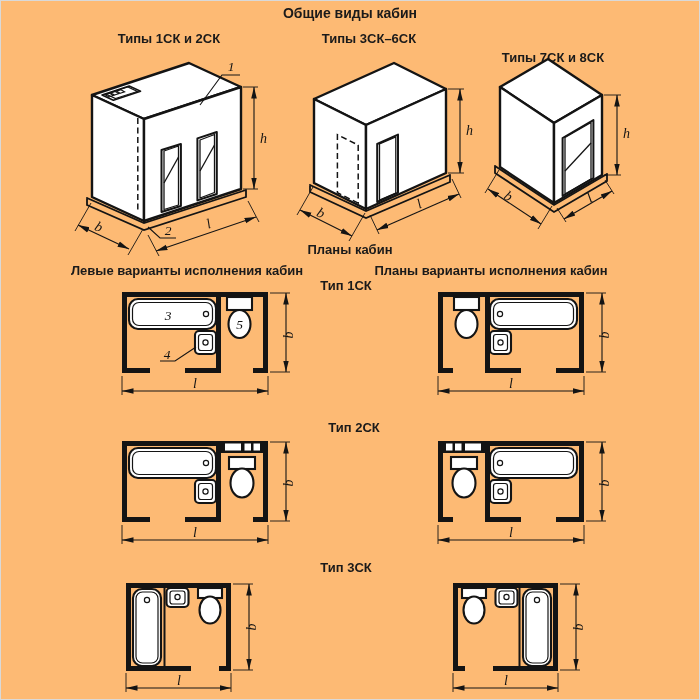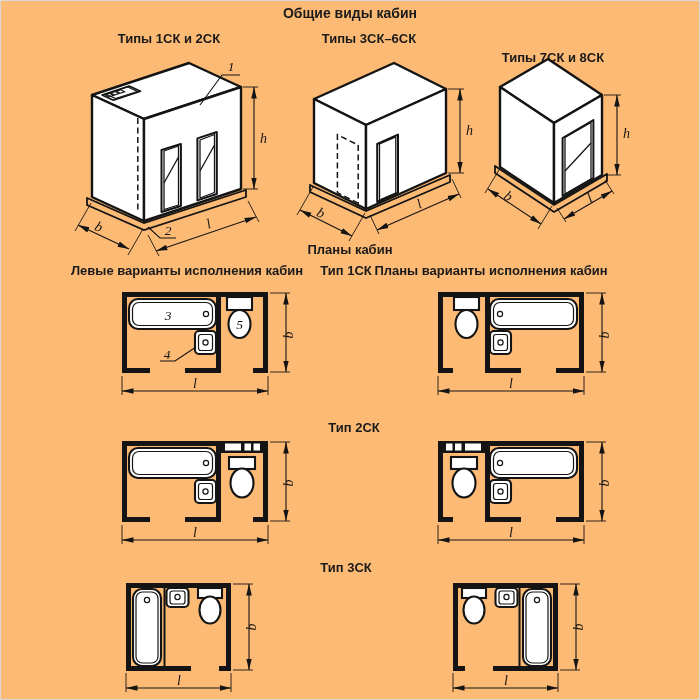--- a/index.html
+++ b/index.html
@@ -30,21 +30,21 @@
 
 <div id="canvas">
 
   <div class="hdr h-main" style="left:0;top:5px;width:698px;">Общие виды кабин</div>
   <div class="hdr h-sub" style="left:78px;top:31px;width:180px;">Типы 1СК и 2СК</div>
   <div class="hdr h-sub" style="left:278px;top:31px;width:180px;">Типы 3СК–6СК</div>
   <div class="hdr h-sub" style="left:462px;top:31px;width:180px;margin-top:19px;">Типы 7СК и 8СК</div>
   <div class="hdr h-sub" style="left:0;top:242px;width:698px;text-align:center;">Планы кабин</div>
   <div class="hdr h-sub" style="left:56px;top:263px;width:260px;">Левые варианты исполнения кабин</div>
   <div class="hdr h-sub" style="left:360px;top:263px;width:260px;">Планы варианты исполнения кабин</div>
-  <div class="hdr h-sub" style="left:265px;top:263px;width:160px;text-align:center;">Тип 1СК</div>
+  <div class="hdr h-sub" style="left:265px;top:278px;width:160px;text-align:center;">Тип 1СК</div>
   <div class="hdr h-sub" style="left:273px;top:420px;width:160px;">Тип 2СК</div>
   <div class="hdr h-sub" style="left:265px;top:560px;width:160px;">Тип 3СК</div>
 
   <svg class="abs" style="left:63px;top:50px;" width="205" height="205" viewBox="0 0 205 205">
     <defs>
       <marker id="arr" markerWidth="13" markerHeight="8" refX="11.5" refY="4" orient="auto-start-reverse" markerUnits="userSpaceOnUse">
         <path d="M0,1.2 L11.5,4 L0,6.8 Z" fill="#141414"></path>
       </marker>
     </defs>
     <g class="box">

